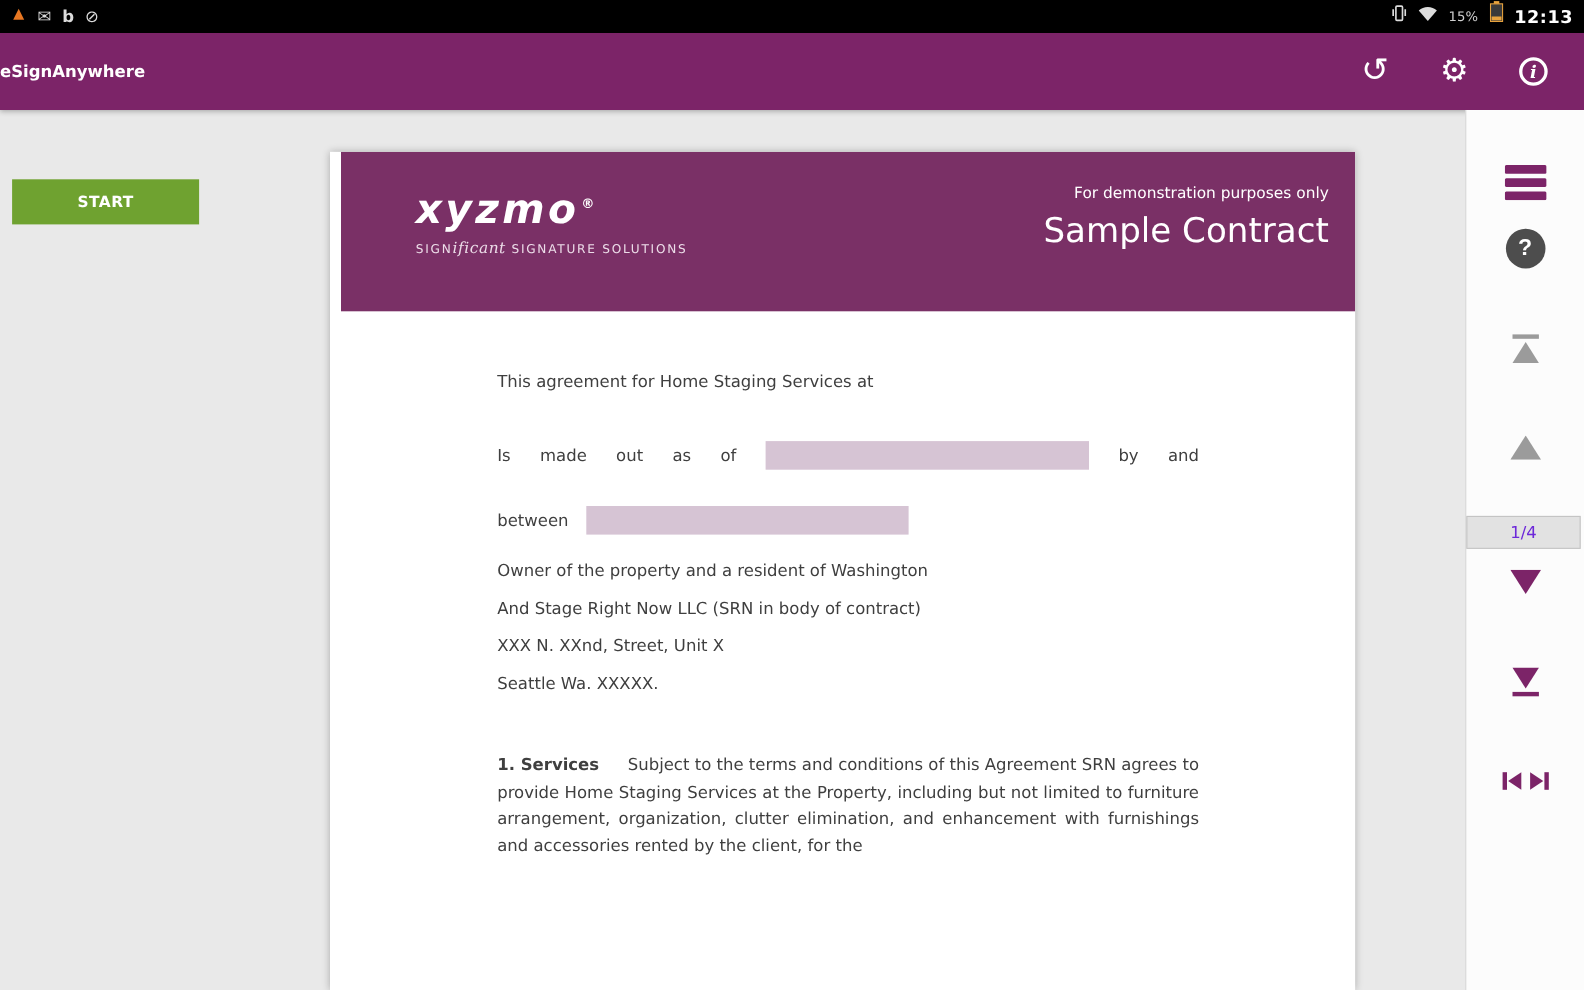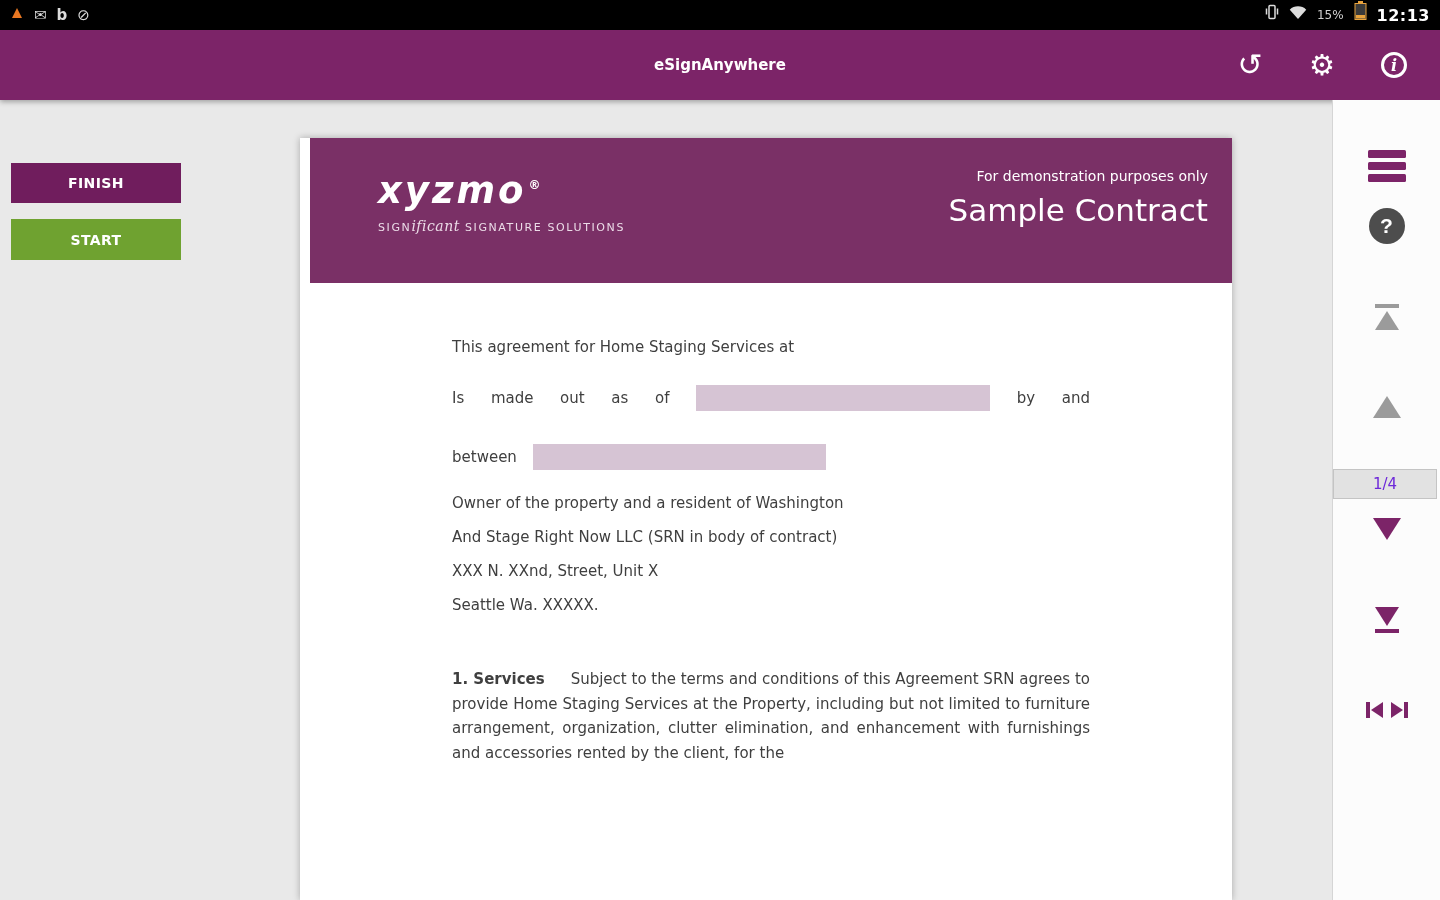--- a/index.html
+++ b/index.html
@@ -21,21 +21,21 @@
   .status-left, .status-right { display:flex; align-items:center; gap:10px; }
   .status-glyph { font-size:15px; line-height:30px; color:#dcdcdc; }
   .status-b { font-weight:bold; }
   .status-time { font-size:16px; font-weight:bold; color:#fff; letter-spacing:0.5px; }
   .status-batt-pct { font-size:12px; color:#d0d0d0; }
 
   
   .app-bar { position:absolute; top:30px; left:0; right:0; height:70px;
     background:var(--primary-purple); box-shadow:0 2px 5px rgba(0,0,0,0.3); }
   .app-title { position:absolute; left:0; right:0; top:0; height:70px; line-height:70px;
-    text-align:center; color:#fff; font-size:15px; font-weight:bold;border-radius:18px; }
+    color:#fff; font-size:15px; font-weight:bold;border-radius:18px; }
   .app-actions { position:absolute; right:28px; top:0; height:70px; display:flex; align-items:center; gap:36px; }
   .icon-btn { background:none; border:none; color:#fff; cursor:pointer; display:flex; align-items:center; justify-content:center; width:36px; height:48px; }
   .glyph-refresh { font-size:30px; line-height:1; }
   .glyph-gear { font-size:29px; line-height:1; }
   .info-circle { width:26px; height:26px; border:3px solid #fff; border-radius:50%;
     display:flex; align-items:center; justify-content:center; font-family:"DejaVu Serif",serif;
     font-weight:bold; font-style:italic; font-size:16px; color:#fff; }
 
   
   .left-actions { position:absolute; left:11px; top:163px; width:170px; display:flex; flex-direction:column; gap:16px; }
@@ -53,21 +53,21 @@
   .logo-reg { font-size:12px; vertical-align:14px; letter-spacing:0; margin-left:2px; }
   .logo-sub { margin-top:9px; font-size:11px; letter-spacing:1.6px; color:#ecdce8; white-space:nowrap; }
   .logo-sub .script { font-family:"DejaVu Serif",serif; font-style:italic; font-size:14px; letter-spacing:0.5px; }
   .doc-header-right { position:absolute; right:24px; top:30px; text-align:right; }
   .demo-note { font-size:14px; font-weight:normal; }
   .contract-title { margin-top:8px; font-size:31px; font-weight:normal; }
 
   .doc-body { padding:0 142px; color:#3f3f3f; font-size:15px; }
   .doc-heading { margin-top:78px; text-align:center; color:var(--heading-purple); font-size:27px; font-weight:bold; }
   .intro-line { margin-top:55px; }
-  .made-out-line { margin-top:29px; display:flex; align-items:center; justify-content:space-between; }
+  .made-out-line { margin-top:45px; display:flex; align-items:center; justify-content:space-between; }
   .fill-field { height:26px; background:var(--field-fill); }
   .field-date { width:294px; }
   .between-line { margin-top:33px; display:flex; align-items:center; gap:16px; }
   .field-name { width:293px; }
   .party-block { margin-top:16px; line-height:34px; }
   .section-para { margin-top:45px; line-height:24.5px; text-align:justify; }
   .section-label { font-weight:bold; margin-right:26px; }
 
   
   .pager-sidebar { position:absolute; top:100px; right:0; width:108px; height:800px;
@@ -137,21 +137,20 @@
       <button class="icon-btn">
         <span class="glyph-gear">⚙</span>
       </button>
       <button class="icon-btn">
         <span class="info-circle">i</span>
       </button>
     </div>
   </div>
 
   <div class="left-actions">
-    <button class="action-btn btn-finish">FINISH</button>
     <button class="action-btn btn-start">START</button>
   </div>
 
   <div class="document">
     <div class="doc-header">
       <div class="logo-block">
         <div class="logo-word"><span>xyzmo</span><span class="logo-reg">®</span></div>
         <div class="logo-sub"><span>SIGN</span><span class="script">ificant</span><span> SIGNATURE SOLUTIONS</span></div>
       </div>
       <div class="doc-header-right">

